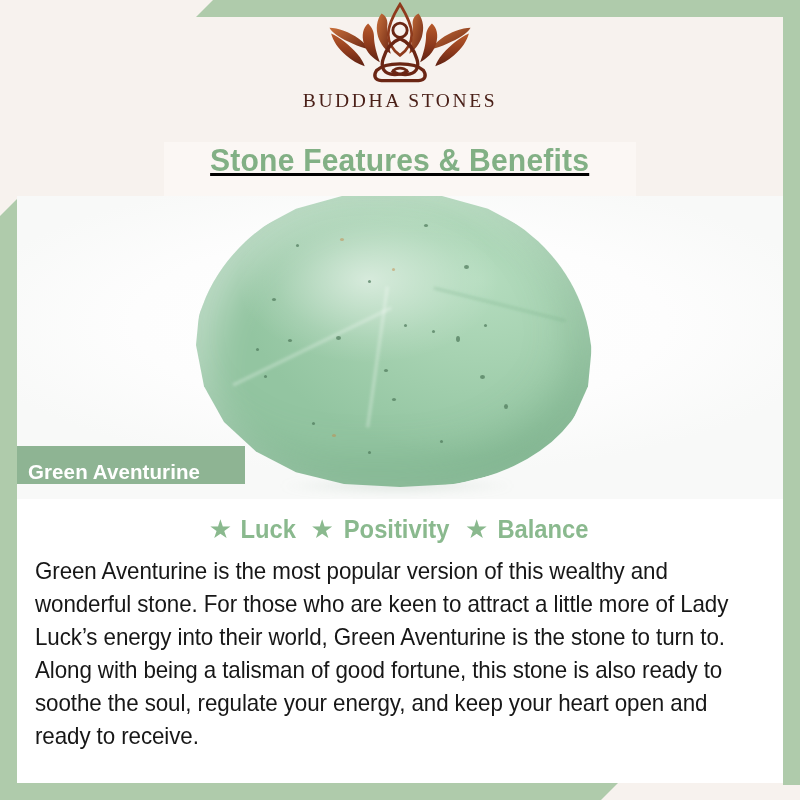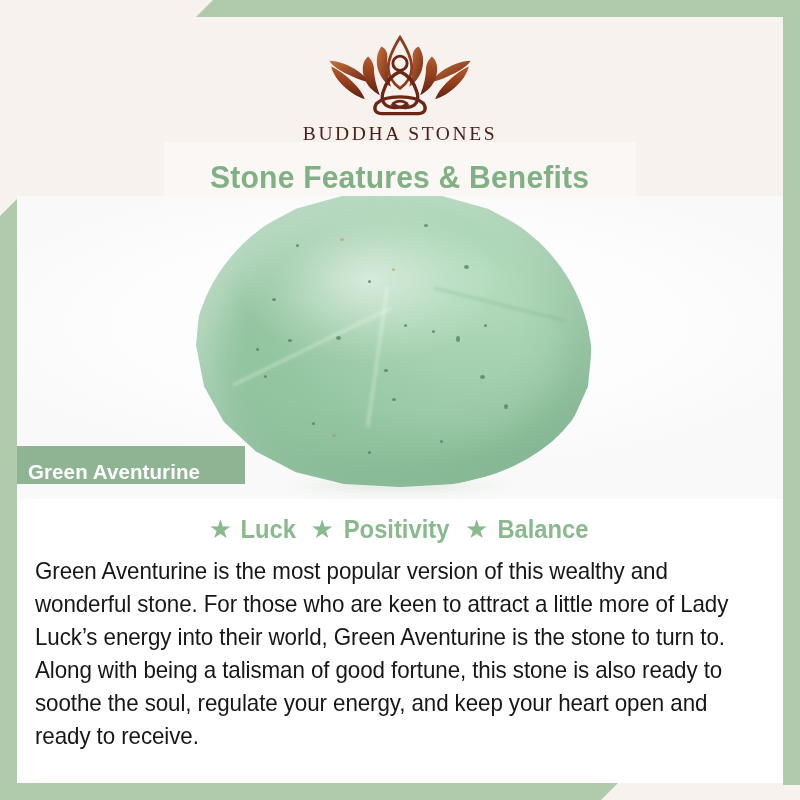--- a/index.html
+++ b/index.html
@@ -60,21 +60,20 @@
     position: absolute;
     top: 0;
     left: 0;
     width: 800px;
     height: 142px;
     display: flex;
     flex-direction: column;
     align-items: center;
     justify-content: flex-start;
     box-sizing: border-box;
-    margin-top: 33px;
   }
   .logo-mark {
     width: 168px;
     height: 84px;
     display: block;
   }
   .logo-word {
     margin-top: 6px;
     font-family: "Liberation Serif", serif;
     font-size: 19.5px;
@@ -86,23 +85,24 @@
 
   
   .title-banner {
     position: absolute;
     left: 164px;
     top: 142px;
     width: 472px;
     height: 54px;
     background: #fbf7f4;
     display: flex;
-    align-items: flex-end;
+    align-items: flex-start;
     justify-content: center;
     box-sizing: border-box;
+    text-decoration: underline;
   }
   .title-text {
     font-family: "Liberation Sans Narrow", "Liberation Sans", sans-serif;
     font-weight: 700;
     font-size: 32px;
     color: #82b085;
     letter-spacing: 0.2px;
     transform: scaleX(0.94);
     white-space: nowrap;
   }

